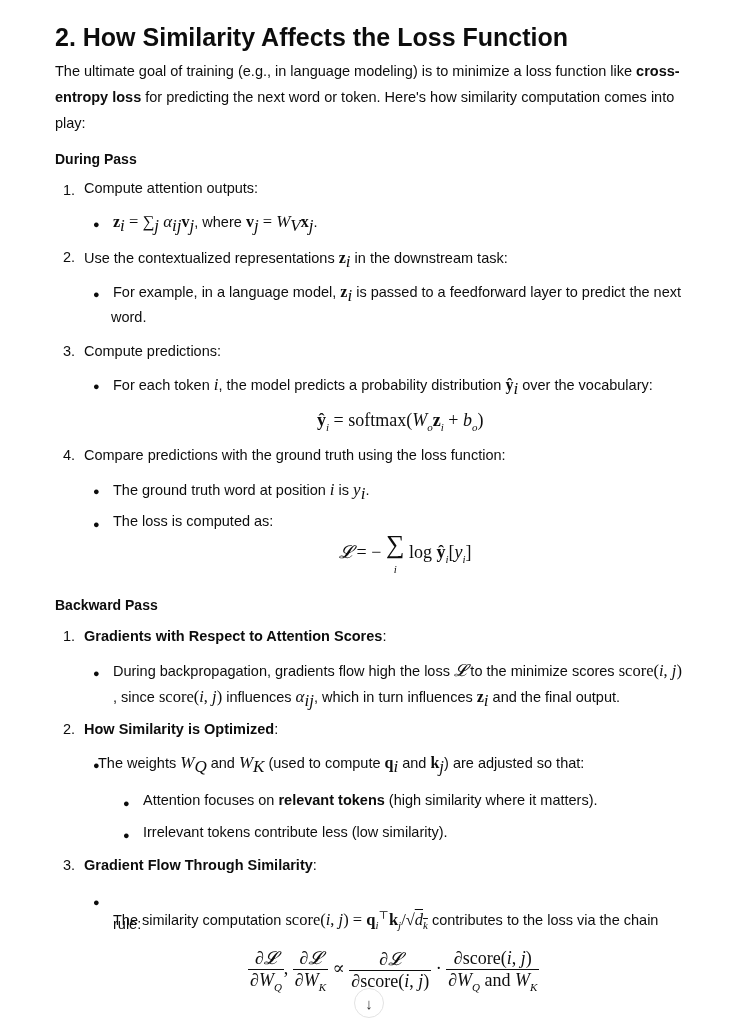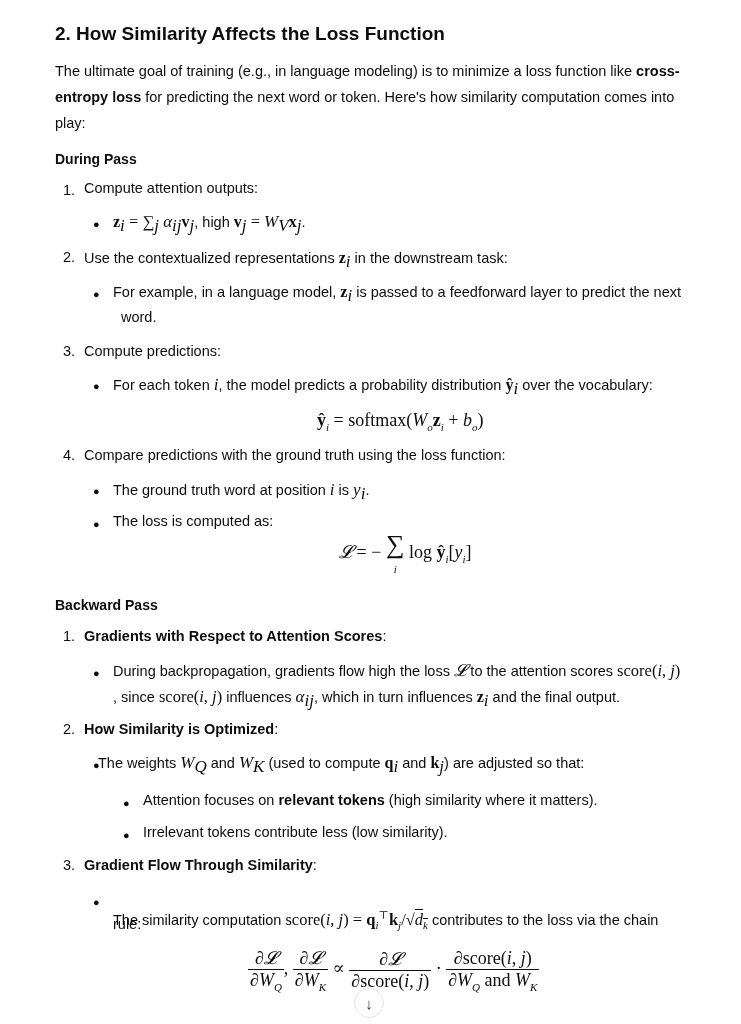--- a/index.html
+++ b/index.html
@@ -2,21 +2,21 @@
 <html><head>
 <meta charset="utf-8">
 <style>
   html, body { margin: 0; padding: 0; background: #ffffff; }
   body {
     width: 741px; height: 1024px; overflow: hidden; position: relative;
     font-family: "Liberation Sans", "DejaVu Sans", sans-serif;
     color: #0d0d0d; font-size: 14.5px;
   }
   .content { position: absolute; left: 55px; top: 0; width: 660px; }
-  h2 { font-size: 19px; font-weight: 700; margin: 0; position: absolute; top: 23px; left: 0; white-space: nowrap; }
+  h2 { font-size: 25px; font-weight: 700; margin: 0; position: absolute; top: 23px; left: 0; white-space: nowrap; }
   .para { position: absolute; top: 58px; left: 0; width: 650px; line-height: 26px; }
   .sub { position: absolute; left: 0; font-weight: 700; font-size: 14px; }
   .line { position: absolute; white-space: nowrap; }
   .num { position: absolute; width: 20px; text-align: right; }
   .bul { position: absolute; font-size: 11px; }
   .m { font-family: "Liberation Serif", "DejaVu Serif", serif; font-size: 16.5px; }
   .mb { font-family: "Liberation Serif", "DejaVu Serif", serif; font-weight: 700; font-size: 16px; }
   .mi { font-family: "Liberation Serif", "DejaVu Serif", serif; font-style: italic; font-size: 17px; }
   sub, sup { font-size: 11px; }
   .disp { position: absolute; font-family: "Liberation Serif", "DejaVu Serif", serif; font-size: 18px; white-space: nowrap; }
@@ -39,32 +39,32 @@
   <div class="para">
     <span>The ultimate goal of training (e.g., in language modeling) is to minimize a loss function like </span><b>cross-entropy loss</b><span> for predicting the next word or token. Here's how similarity computation comes into play:</span>
   </div>
 
   <div class="sub" style="top:151px">During Pass</div>
 
   <span class="num" style="left:0;top:182px">1.</span>
   <span class="line" style="left:29px;top:180px">Compute attention outputs:</span>
   <span class="bul" style="left:38px;top:218px">●</span>
   <span class="line" style="left:58px;top:212px">
-    <span class="mb">z</span><sub class="mi">i</sub><span class="m"> = ∑</span><sub class="mi">j</sub><span class="mi"> α</span><sub class="mi">ij</sub><span class="mb">v</span><sub class="mi">j</sub><span>, high </span><span class="mb">v</span><sub class="mi">j</sub><span class="m"> = </span><span class="mi">W</span><sub class="mi">V</sub><span class="mb">x</span><sub class="mi">j</sub>.
+    <span class="mb">z</span><sub class="mi">i</sub><span class="m"> = ∑</span><sub class="mi">j</sub><span class="mi"> α</span><sub class="mi">ij</sub><span class="mb">v</span><sub class="mi">j</sub><span>, where </span><span class="mb">v</span><sub class="mi">j</sub><span class="m"> = </span><span class="mi">W</span><sub class="mi">V</sub><span class="mb">x</span><sub class="mi">j</sub>.
   </span>
 
   <span class="num" style="left:0;top:249px">2.</span>
   <span class="line" style="left:29px;top:249px">
     <span>Use the contextualized representations </span><span class="mb">z</span><sub class="mi">i</sub><span> in the downstream task:</span>
   </span>
   <span class="bul" style="left:38px;top:288px">●</span>
   <span class="line" style="left:58px;top:283px">
     <span>For example, in a language model, </span><span class="mb">z</span><sub class="mi">i</sub><span> is passed to a feedforward layer to predict the next</span>
   </span>
-  <span class="line" style="left:66px;top:309px">word.</span>
+  <span class="line" style="left:56px;top:309px">word.</span>
 
   <span class="num" style="left:0;top:343px">3.</span>
   <span class="line" style="left:29px;top:343px">Compute predictions:</span>
   <span class="bul" style="left:38px;top:380px">●</span>
   <span class="line" style="left:58px;top:375px">
     <span>For each token </span><span class="mi">i</span><span>, the model predicts a probability distribution </span><span class="mb">ŷ</span><sub class="mi">i</sub><span> over the vocabulary:</span>
   </span>
   <div class="disp" style="left:262px;top:410px">
     <b>ŷ</b><sub><i>i</i></sub> = softmax(<i>W</i><sub><i>o</i></sub><b>z</b><sub><i>i</i></sub> + <i>b</i><sub><i>o</i></sub>)
   </div>
@@ -80,21 +80,21 @@
   <div class="disp" style="left:284px;top:532px">
     <i>𝓛</i> = − <span style="display:inline-block;text-align:center;vertical-align:middle;line-height:1"><span style="font-size:26px">∑</span><br><i style="font-size:11px">i</i></span> log <b>ŷ</b><sub><i>i</i></sub>[<i>y</i><sub><i>i</i></sub>]
   </div>
 
   <div class="sub" style="top:597px">Backward Pass</div>
 
   <span class="num" style="left:0;top:628px">1.</span>
   <span class="line" style="left:29px;top:628px"><b>Gradients with Respect to Attention Scores</b><span>:</span></span>
   <span class="bul" style="left:38px;top:667px">●</span>
   <span class="line" style="left:58px;top:661px">
-    <span>During backpropagation, gradients flow high the loss </span><span class="mi">𝓛</span><span> to the attention scores </span><span class="m">score(<i>i</i>, <i>j</i>)</span>
+    <span>During backpropagation, gradients flow high the loss </span><span class="mi">𝓛</span><span> to the minimize scores </span><span class="m">score(<i>i</i>, <i>j</i>)</span>
   </span>
   <span class="line" style="left:58px;top:687px">
     <span>, since </span><span class="m">score(<i>i</i>, <i>j</i>)</span><span> influences </span><span class="mi">α</span><sub class="mi">ij</sub><span>, which in turn influences </span><span class="mb">z</span><sub class="mi">i</sub><span> and the final output.</span>
   </span>
 
   <span class="num" style="left:0;top:721px">2.</span>
   <span class="line" style="left:29px;top:721px"><b>How Similarity is Optimized</b><span>:</span></span>
   <span class="bul" style="left:38px;top:759px">●</span>
   <span class="line" style="left:43px;top:753px">
     <span>The weights </span><span class="mi">W</span><sub class="mi">Q</sub><span> and </span><span class="mi">W</span><sub class="mi">K</sub><span> (used to compute </span><span class="mb">q</span><sub class="mi">i</sub><span> and </span><span class="mb">k</span><sub class="mi">j</sub><span>) are adjusted so that:</span>

